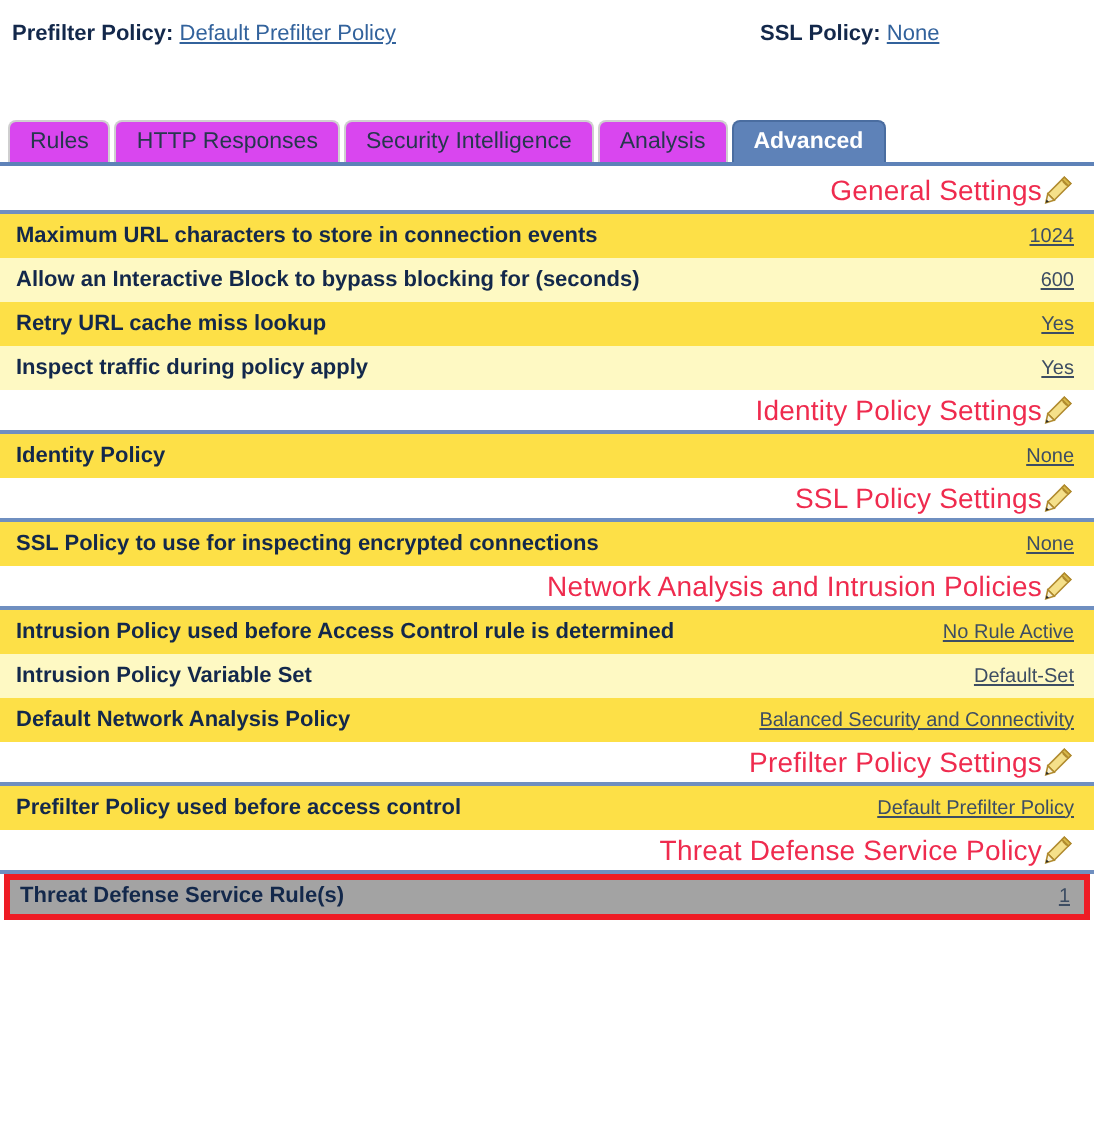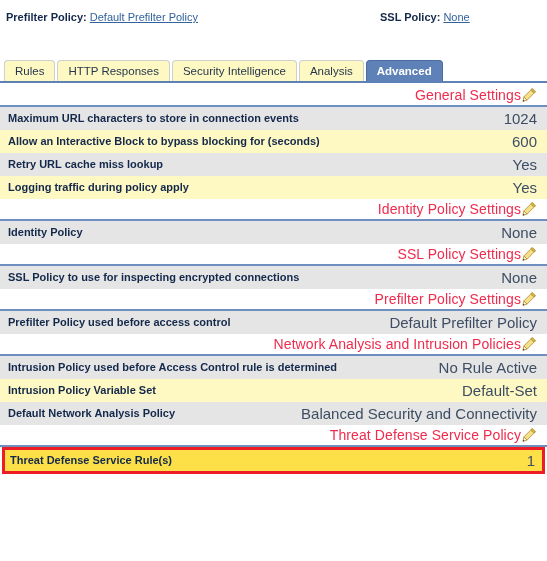--- a/index.html
+++ b/index.html
@@ -63,21 +63,21 @@
     padding-left: 4px;
     box-sizing: border-box;
   }
   .tab {
     height: 21px;
     line-height: 21px;
     padding: 0 10px;
     margin-right: 2px;
     font-size: 11.5px;
     color: #26374d;
-    background: #fef9c3;
+    background: #d946ef;
     border: 1px solid #cfcfcf;
     border-bottom: none;
     border-radius: 4px 4px 0 0;
     box-sizing: border-box;
     cursor: pointer;
     white-space: nowrap;
   }
   .tab.active {
     background: #5e82b8;
     border-color: #4a6da0;
@@ -127,46 +127,47 @@
     margin-right: 4px;
   }
 
   .row {
     display: flex;
     align-items: center;
     justify-content: space-between;
     min-height: 22px;
     padding: 3px 10px 3px 8px;
     box-sizing: border-box;
-    background: #e5e5e5;
+    background: #fde047;
   }
   .row.alt {
     background: #fef9c3;
   }
   .row-label {
     font-weight: bold;
     color: #13284b;
     font-size: 11px;
     line-height: 13px;
     max-width: 400px;
   }
   .row-value {
     color: #3d4d63;
-    font-size: 15px;
+    font-size: 10px;
     text-align: right;
     white-space: nowrap;
     padding-left: 10px;
+    text-decoration: underline;
   }
 
   
   .row.highlight {
     border: 3px solid #ee1c25;
     padding: 2px 7px 2px 5px;
     margin: 0 2px;
-    background: #fde047;
+    background: #a3a3a3;
   }
 </style>
 </head>
 <body>
 
 <div id="app">
 
   <div class="policy-bar">
     <div class="policy-item left">
       <span class="policy-label">Prefilter Policy:</span>
@@ -207,21 +208,21 @@
         </div>
         <div class="row alt">
           <span class="row-label">Allow an Interactive Block to bypass blocking for (seconds)</span>
           <span class="row-value">600</span>
         </div>
         <div class="row">
           <span class="row-label">Retry URL cache miss lookup</span>
           <span class="row-value">Yes</span>
         </div>
         <div class="row alt">
-          <span class="row-label">Logging traffic during policy apply</span>
+          <span class="row-label">Inspect traffic during policy apply</span>
           <span class="row-value">Yes</span>
         </div>
       </div>
       <div>
         <div class="section-header">
           <span class="section-title">Identity Policy Settings</span>
           <span class="edit-icon"><svg viewBox="0 0 16 16" width="16" height="16">
               <polygon points="11.2,1.6 14.4,4.8 6.1,13.1 2.9,9.9" fill="#f5e08a" stroke="#b08a2e" stroke-width="0.8"></polygon>
               <polygon points="11.2,1.6 14.4,4.8 13.2,6.0 10.0,2.8" fill="#d8b94a" stroke="#b08a2e" stroke-width="0.7"></polygon>
               <line x1="10.3" y1="3.6" x2="12.4" y2="5.7" stroke="#b08a2e" stroke-width="0.7"></line>
@@ -241,36 +242,20 @@
               <polygon points="11.2,1.6 14.4,4.8 6.1,13.1 2.9,9.9" fill="#f5e08a" stroke="#b08a2e" stroke-width="0.8"></polygon>
               <polygon points="11.2,1.6 14.4,4.8 13.2,6.0 10.0,2.8" fill="#d8b94a" stroke="#b08a2e" stroke-width="0.7"></polygon>
               <line x1="10.3" y1="3.6" x2="12.4" y2="5.7" stroke="#b08a2e" stroke-width="0.7"></line>
               <polygon points="2.9,9.9 6.1,13.1 1.9,14.4" fill="#f7f2d8" stroke="#b08a2e" stroke-width="0.8"></polygon>
               <polygon points="2.25,12.7 1.9,14.4 3.5,13.9" fill="#2b2b2b"></polygon>
             </svg></span>
         </div>
         <div class="row">
           <span class="row-label">SSL Policy to use for inspecting encrypted connections</span>
           <span class="row-value">None</span>
-        </div>
-      </div>
-      <div>
-        <div class="section-header">
-          <span class="section-title">Prefilter Policy Settings</span>
-          <span class="edit-icon"><svg viewBox="0 0 16 16" width="16" height="16">
-              <polygon points="11.2,1.6 14.4,4.8 6.1,13.1 2.9,9.9" fill="#f5e08a" stroke="#b08a2e" stroke-width="0.8"></polygon>
-              <polygon points="11.2,1.6 14.4,4.8 13.2,6.0 10.0,2.8" fill="#d8b94a" stroke="#b08a2e" stroke-width="0.7"></polygon>
-              <line x1="10.3" y1="3.6" x2="12.4" y2="5.7" stroke="#b08a2e" stroke-width="0.7"></line>
-              <polygon points="2.9,9.9 6.1,13.1 1.9,14.4" fill="#f7f2d8" stroke="#b08a2e" stroke-width="0.8"></polygon>
-              <polygon points="2.25,12.7 1.9,14.4 3.5,13.9" fill="#2b2b2b"></polygon>
-            </svg></span>
-        </div>
-        <div class="row">
-          <span class="row-label">Prefilter Policy used before access control</span>
-          <span class="row-value">Default Prefilter Policy</span>
         </div>
       </div>
       <div>
         <div class="section-header">
           <span class="section-title">Network Analysis and Intrusion Policies</span>
           <span class="edit-icon"><svg viewBox="0 0 16 16" width="16" height="16">
               <polygon points="11.2,1.6 14.4,4.8 6.1,13.1 2.9,9.9" fill="#f5e08a" stroke="#b08a2e" stroke-width="0.8"></polygon>
               <polygon points="11.2,1.6 14.4,4.8 13.2,6.0 10.0,2.8" fill="#d8b94a" stroke="#b08a2e" stroke-width="0.7"></polygon>
               <line x1="10.3" y1="3.6" x2="12.4" y2="5.7" stroke="#b08a2e" stroke-width="0.7"></line>
               <polygon points="2.9,9.9 6.1,13.1 1.9,14.4" fill="#f7f2d8" stroke="#b08a2e" stroke-width="0.8"></polygon>
@@ -285,20 +270,36 @@
           <span class="row-label">Intrusion Policy Variable Set</span>
           <span class="row-value">Default-Set</span>
         </div>
         <div class="row">
           <span class="row-label">Default Network Analysis Policy</span>
           <span class="row-value">Balanced Security and Connectivity</span>
         </div>
       </div>
       <div>
         <div class="section-header">
+          <span class="section-title">Prefilter Policy Settings</span>
+          <span class="edit-icon"><svg viewBox="0 0 16 16" width="16" height="16">
+              <polygon points="11.2,1.6 14.4,4.8 6.1,13.1 2.9,9.9" fill="#f5e08a" stroke="#b08a2e" stroke-width="0.8"></polygon>
+              <polygon points="11.2,1.6 14.4,4.8 13.2,6.0 10.0,2.8" fill="#d8b94a" stroke="#b08a2e" stroke-width="0.7"></polygon>
+              <line x1="10.3" y1="3.6" x2="12.4" y2="5.7" stroke="#b08a2e" stroke-width="0.7"></line>
+              <polygon points="2.9,9.9 6.1,13.1 1.9,14.4" fill="#f7f2d8" stroke="#b08a2e" stroke-width="0.8"></polygon>
+              <polygon points="2.25,12.7 1.9,14.4 3.5,13.9" fill="#2b2b2b"></polygon>
+            </svg></span>
+        </div>
+        <div class="row">
+          <span class="row-label">Prefilter Policy used before access control</span>
+          <span class="row-value">Default Prefilter Policy</span>
+        </div>
+      </div>
+      <div>
+        <div class="section-header">
           <span class="section-title">Threat Defense Service Policy</span>
           <span class="edit-icon"><svg viewBox="0 0 16 16" width="16" height="16">
               <polygon points="11.2,1.6 14.4,4.8 6.1,13.1 2.9,9.9" fill="#f5e08a" stroke="#b08a2e" stroke-width="0.8"></polygon>
               <polygon points="11.2,1.6 14.4,4.8 13.2,6.0 10.0,2.8" fill="#d8b94a" stroke="#b08a2e" stroke-width="0.7"></polygon>
               <line x1="10.3" y1="3.6" x2="12.4" y2="5.7" stroke="#b08a2e" stroke-width="0.7"></line>
               <polygon points="2.9,9.9 6.1,13.1 1.9,14.4" fill="#f7f2d8" stroke="#b08a2e" stroke-width="0.8"></polygon>
               <polygon points="2.25,12.7 1.9,14.4 3.5,13.9" fill="#2b2b2b"></polygon>
             </svg></span>
         </div>
         <div class="row highlight">

